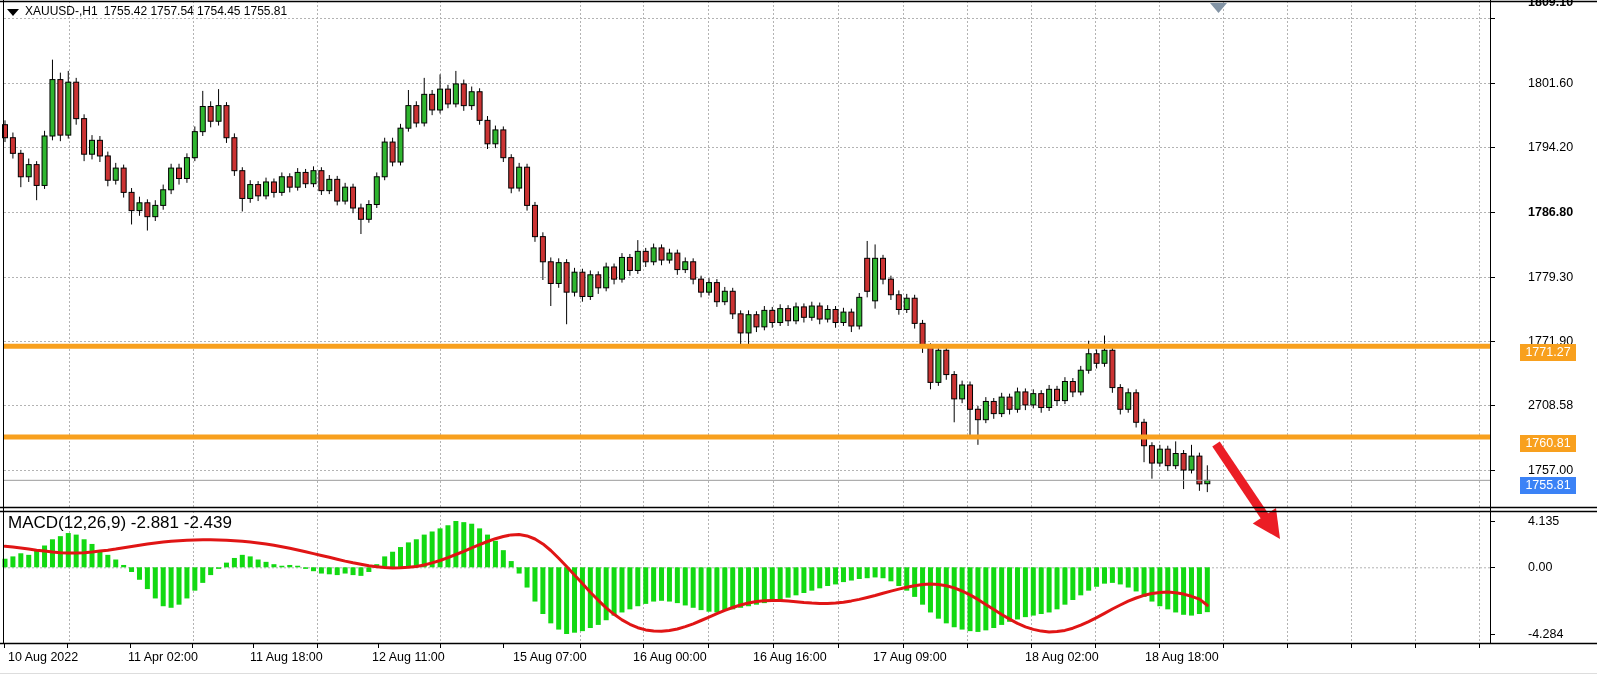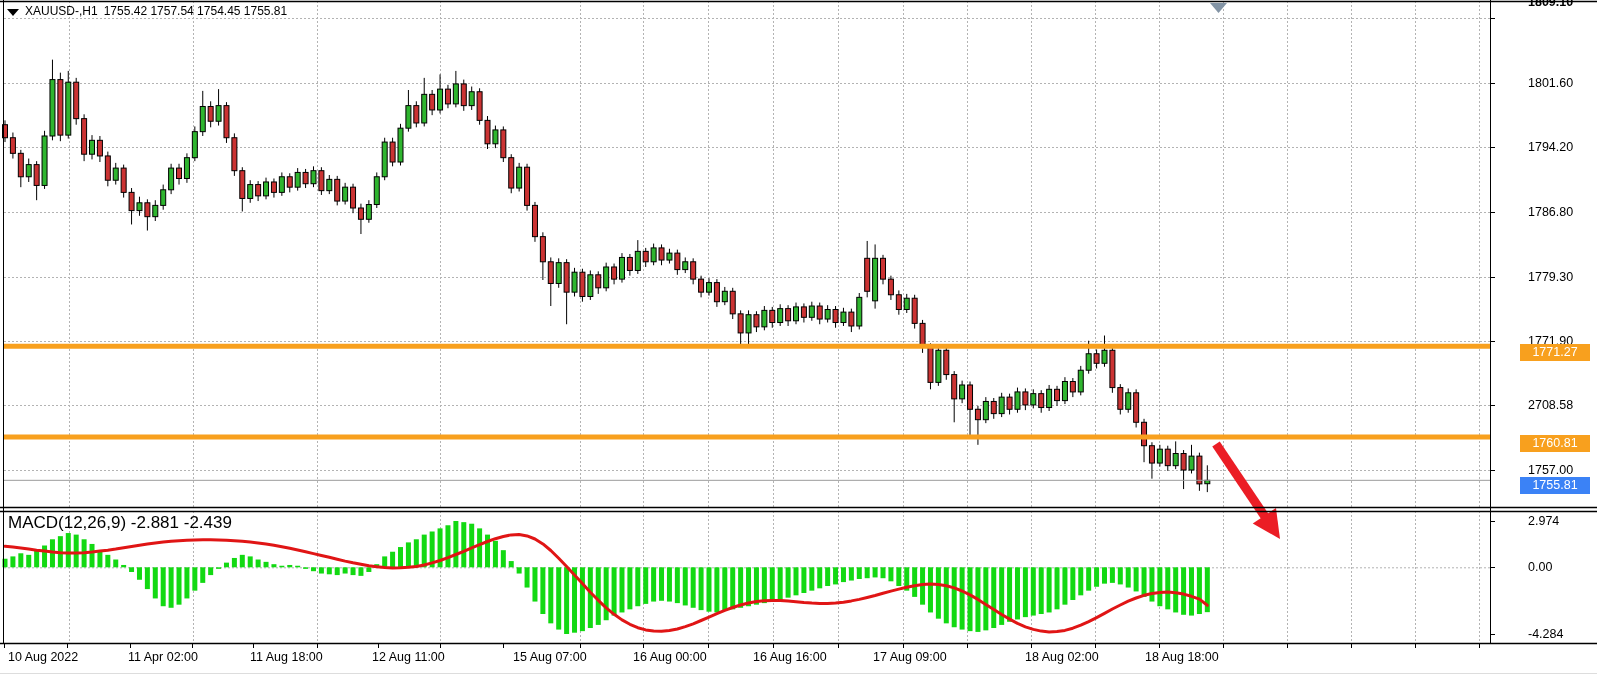--- a/index.html
+++ b/index.html
@@ -2,21 +2,21 @@
 <html><head>
 <meta charset="utf-8">
 <style>
   html,body{margin:0;padding:0;background:#fff;}
   #window{position:relative;width:1597px;height:675px;background:#fff;overflow:hidden;
           font-family:"Liberation Sans",sans-serif;color:#000;}
   #chart-canvas{position:absolute;left:0;top:0;}
   #title-bar{position:absolute;left:7px;top:4px;font-size:12px;white-space:nowrap;display:flex;align-items:center;gap:6px;z-index:5;}
   #sym-tri{width:0;height:0;border-left:6px solid transparent;border-right:6px solid transparent;border-top:7px solid #000;display:inline-block;margin-top:2px;}
   .axis-label{position:absolute;left:1528px;transform:translateY(-50%);font-size:12.5px;white-space:nowrap;z-index:2;}
-  .marker-tag{position:absolute;left:1520px;width:70px;height:17px;line-height:17px;text-align:center;
+  .marker-tag{position:absolute;left:1520px;width:56px;height:17px;line-height:17px;text-align:center;
               font-size:12.5px;color:#fff;z-index:4;}
   .time-label{position:absolute;top:650px;font-size:12.5px;white-space:nowrap;}
   #macd-caption{position:absolute;left:8px;top:513px;font-size:17px;z-index:5;}
   #price-axis-zone{position:absolute;left:1491px;top:0;width:106px;height:643px;z-index:1;}
   #time-axis-zone{position:absolute;left:0;top:644px;width:1490px;height:31px;z-index:1;}
 </style>
 </head>
 <body>
 
 <div id="window">
@@ -607,26 +607,26 @@
   </div>
 
   <div id="macd-caption">MACD(12,26,9) -2.881 -2.439</div>
 
   <div id="price-axis-zone"></div>
   <div id="time-axis-zone"></div>
   <div id="labels-layer">
       <div class="axis-label" style="top: 2px; font-weight: bold;">1809.10</div>
       <div class="axis-label" style="top: 83px;">1801.60</div>
       <div class="axis-label" style="top: 147px;">1794.20</div>
-      <div class="axis-label" style="top: 212px;">1786.80</div>
+      <div class="axis-label" style="top: 212px; font-weight: bold;">1786.80</div>
       <div class="axis-label" style="top: 277px;">1779.30</div>
       <div class="axis-label" style="top: 341px;">1771.90</div>
       <div class="axis-label" style="top: 405px;">2708.58</div>
       <div class="axis-label" style="top: 470px;">1757.00</div>
-      <div class="axis-label" style="top: 521px;">2.974</div>
+      <div class="axis-label" style="top: 521px;">4.135</div>
       <div class="axis-label" style="top: 567px;">0.00</div>
       <div class="axis-label" style="top: 634px;">-4.284</div>
       <div class="marker-tag" style="top: 344px; background: rgb(248, 160, 30);">1771.27</div>
       <div class="marker-tag" style="top: 435px; background: rgb(248, 160, 30);">1760.81</div>
       <div class="marker-tag" style="top: 477px; background: #3b82f6;">1755.81</div>
       <div class="time-label" style="left: 8px;">10 Aug 2022</div>
       <div class="time-label" style="left: 128px;">11 Apr 02:00</div>
       <div class="time-label" style="left: 250px;">11 Aug 18:00</div>
       <div class="time-label" style="left: 372px;">12 Aug 11:00</div>
       <div class="time-label" style="left: 513px;">15 Aug 07:00</div>

